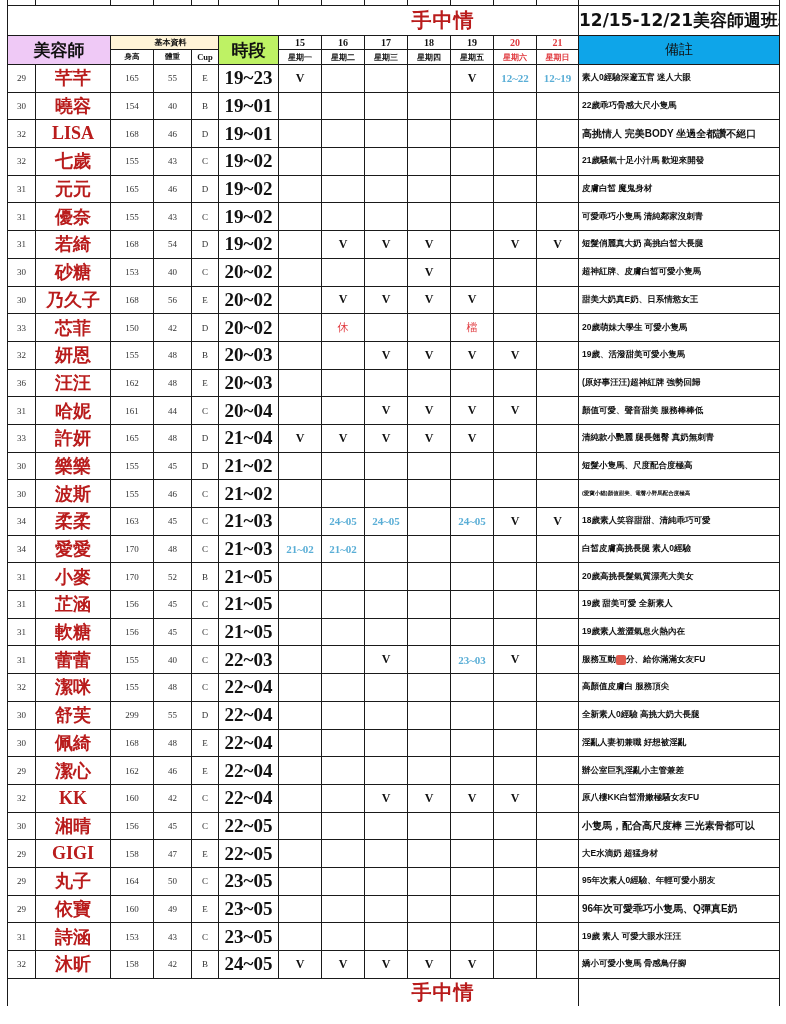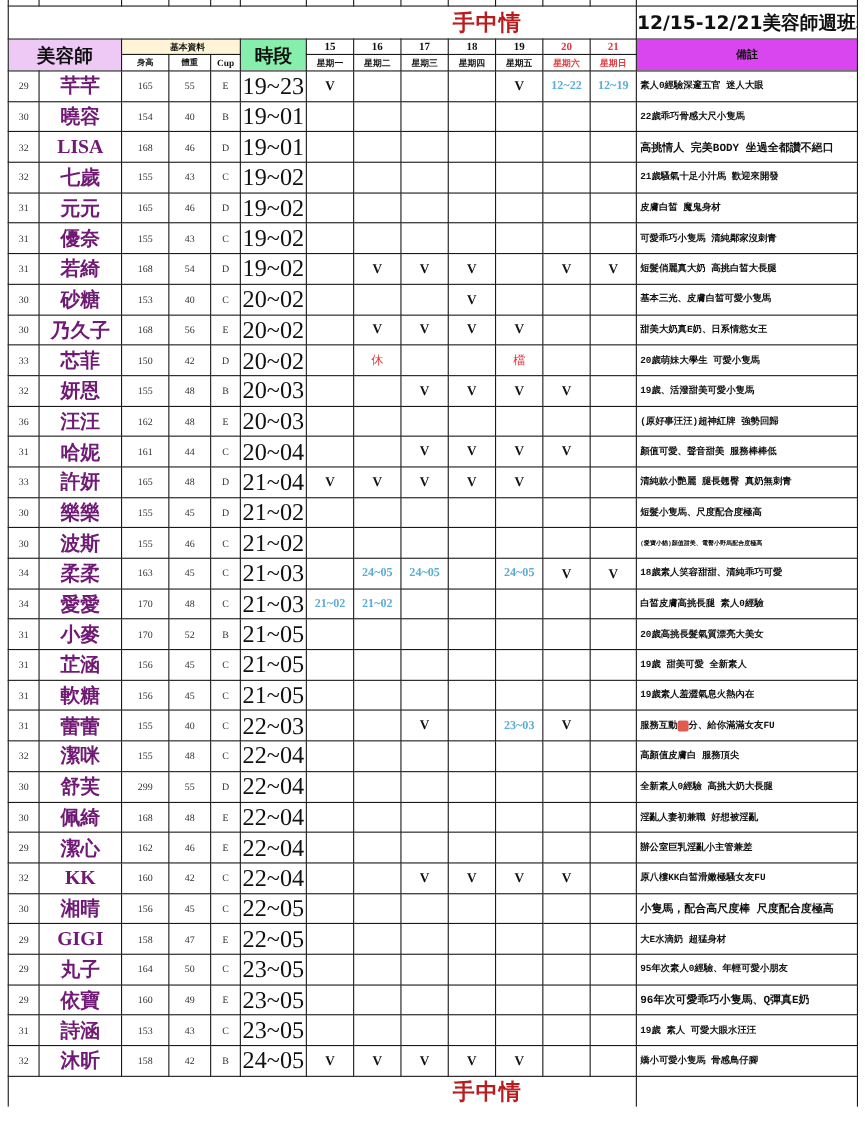--- a/index.html
+++ b/index.html
@@ -11,36 +11,36 @@
        overflow:hidden; white-space:nowrap; }
   .toprow td { height:8px; }
   .titlerow td { height:29px; }
   .brand { font-family:"DejaVu Sans", sans-serif; color:#b91c1c; font-size:20px; font-weight:bold;
            text-align:center; padding-left:300px; letter-spacing:1px; }
   .weektitle { font-family:"DejaVu Sans", sans-serif; font-weight:bold; font-size:17px;
                text-align:right; padding-right:4px; }
   .h-name { background:#efc9f6; font-family:Liberation Mono, monospace; font-weight:bold; font-size:17px; }
   .h-basic { background:#fff4d7; font-family:"DejaVu Sans", sans-serif; font-weight:bold; font-size:8px; height:13px;padding-left:12px; }
   .h-sub { font-family:"DejaVu Sans", sans-serif; font-weight:bold; font-size:7.5px; height:14px; }
-  .h-time { background:#86efac; font-family:"DejaVu Sans", sans-serif; font-size:17px; font-weight:bold; }
+  .h-time { background:#bef264; font-family:"DejaVu Sans", sans-serif; font-size:17px; font-weight:bold; }
   .h-date { font-weight:bold; font-size:10px; height:13px; }
   .h-day { font-family:"DejaVu Sans", sans-serif; font-weight:bold; font-size:8px; height:14px; }
   .weekend { color:#e0393e; }
-  .h-notes { background:#d946ef; font-family:"DejaVu Sans", sans-serif; font-weight:bold; font-size:10px; }
+  .h-notes { background:#0ea5e9; font-family:"DejaVu Sans", sans-serif; font-weight:normal; font-size:14px; }
   tr.data td { height:26.7px; }
   .age { font-size:9px; color:#333;text-align:center; }
-  .name { font-family:"DejaVu Sans", sans-serif; color:#701a75; font-size:18px; font-weight:bold; }
+  .name { font-family:"DejaVu Sans", sans-serif; color:#b91c1c; font-size:18px; font-weight:bold; }
   .name.latin { font-family:"Liberation Serif", serif; font-size:18px; }
   .stat { font-size:9px; color:#333; }
-  .time { font-weight:normal; font-size:22px;margin-top:36px; }
+  .time { font-weight:bold; font-size:19px;margin-top:36px; }
   .mark { font-weight:bold; font-size:12px; }
   .mark.v { color:#111; }
   .mark.range { color:#5aaed6; font-size:11px; }
   .mark.off { color:#e0393e; font-family:"DejaVu Sans", sans-serif; font-size:11px; font-weight:normal; }
-  .notes { text-align:left; padding-left:3px; font-family:Liberation Mono, monospace; font-weight:bold; font-size:8.5px; }
+  .notes { text-align:left; padding-left:3px; font-family:Liberation Sans, sans-serif; font-weight:bold; font-size:8.5px; }
   .notes.small { font-size:10px; }
   .notes.tiny { font-size:5.5px; }
   .bottom td { height:20px; border-bottom:none; }
   .emoji { display:inline-block; width:10px; height:10px; background:#e25b4e; border-radius:2px; vertical-align:middle; }
 </style>
 </head>
 <body>
 
 <div class="sheet">
   <table>
@@ -225,21 +225,21 @@
           <td class="stat">40</td>
           <td class="stat">C</td>
           <td class="time">20~02</td>
           <td class="mark"></td>
           <td class="mark"></td>
           <td class="mark"></td>
           <td class="mark v">V</td>
           <td class="mark"></td>
           <td class="mark"></td>
           <td class="mark"></td>
-          <td class="notes">基本三光、皮膚白皙可愛小隻馬</td>
+          <td class="notes">超神紅牌、皮膚白皙可愛小隻馬</td>
         </tr>
         <tr class="data">
           <td class="age">30</td>
           <td class="name">乃久子</td>
           <td class="stat">168</td>
           <td class="stat">56</td>
           <td class="stat">E</td>
           <td class="time">20~02</td>
           <td class="mark"></td>
           <td class="mark v">V</td>
@@ -545,21 +545,21 @@
           <td class="stat">45</td>
           <td class="stat">C</td>
           <td class="time">22~05</td>
           <td class="mark"></td>
           <td class="mark"></td>
           <td class="mark"></td>
           <td class="mark"></td>
           <td class="mark"></td>
           <td class="mark"></td>
           <td class="mark"></td>
-          <td class="notes small">小隻馬，配合高尺度棒 尺度配合度極高</td>
+          <td class="notes small">小隻馬，配合高尺度棒 三光素骨都可以</td>
         </tr>
         <tr class="data">
           <td class="age">29</td>
           <td class="name latin">GIGI</td>
           <td class="stat">158</td>
           <td class="stat">47</td>
           <td class="stat">E</td>
           <td class="time">22~05</td>
           <td class="mark"></td>
           <td class="mark"></td>

